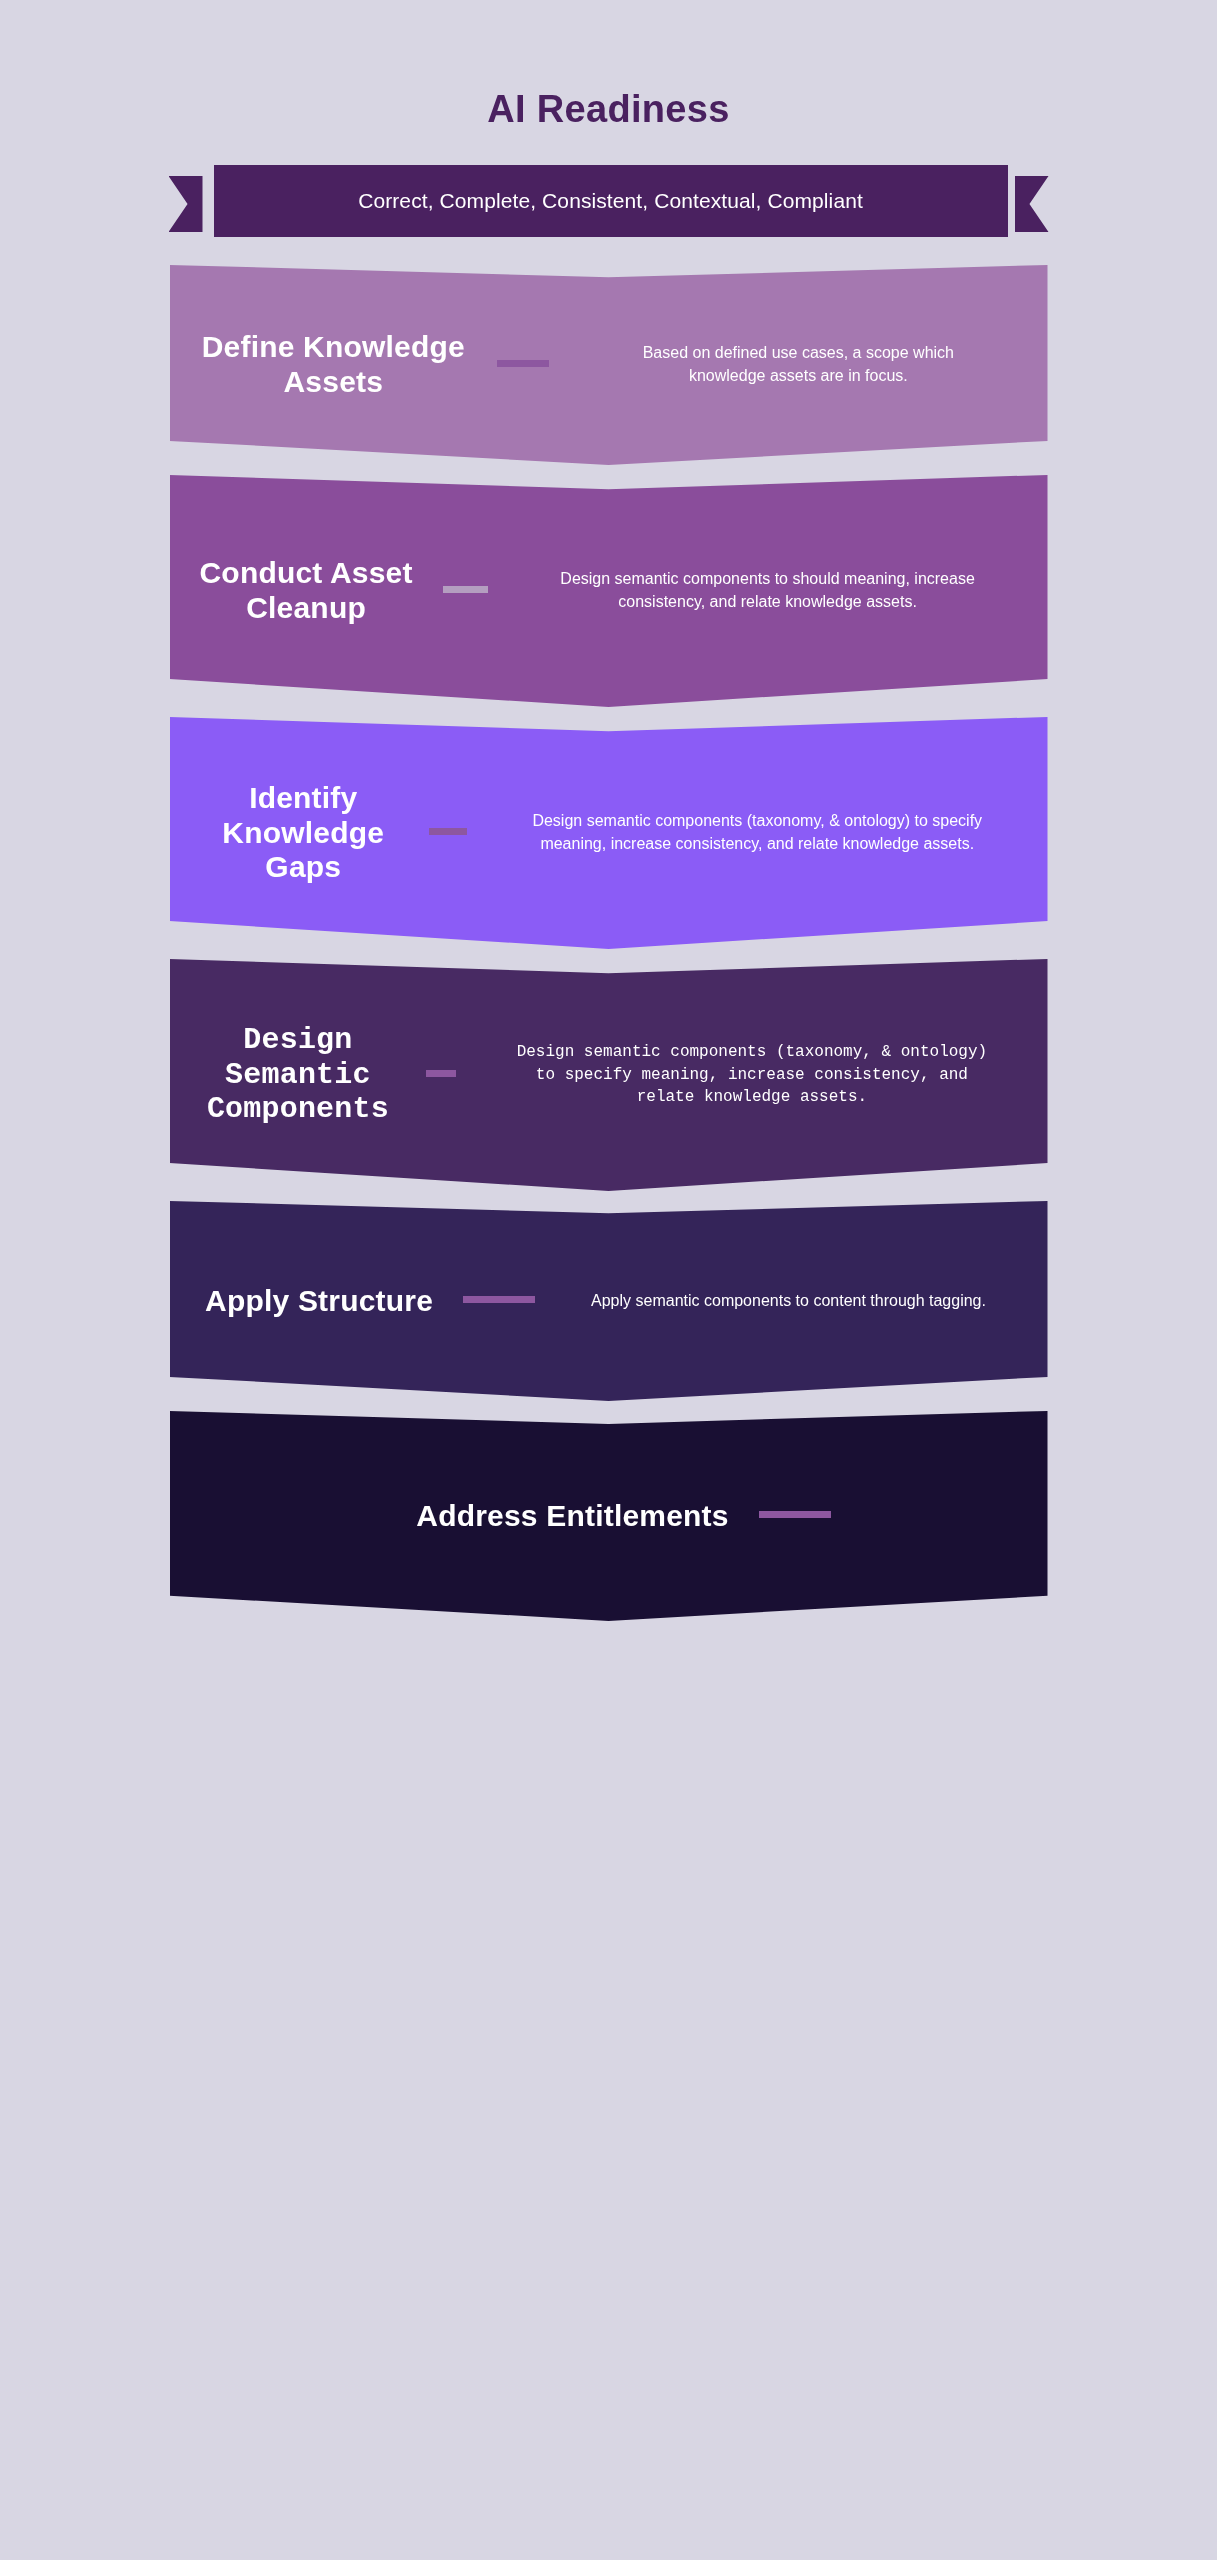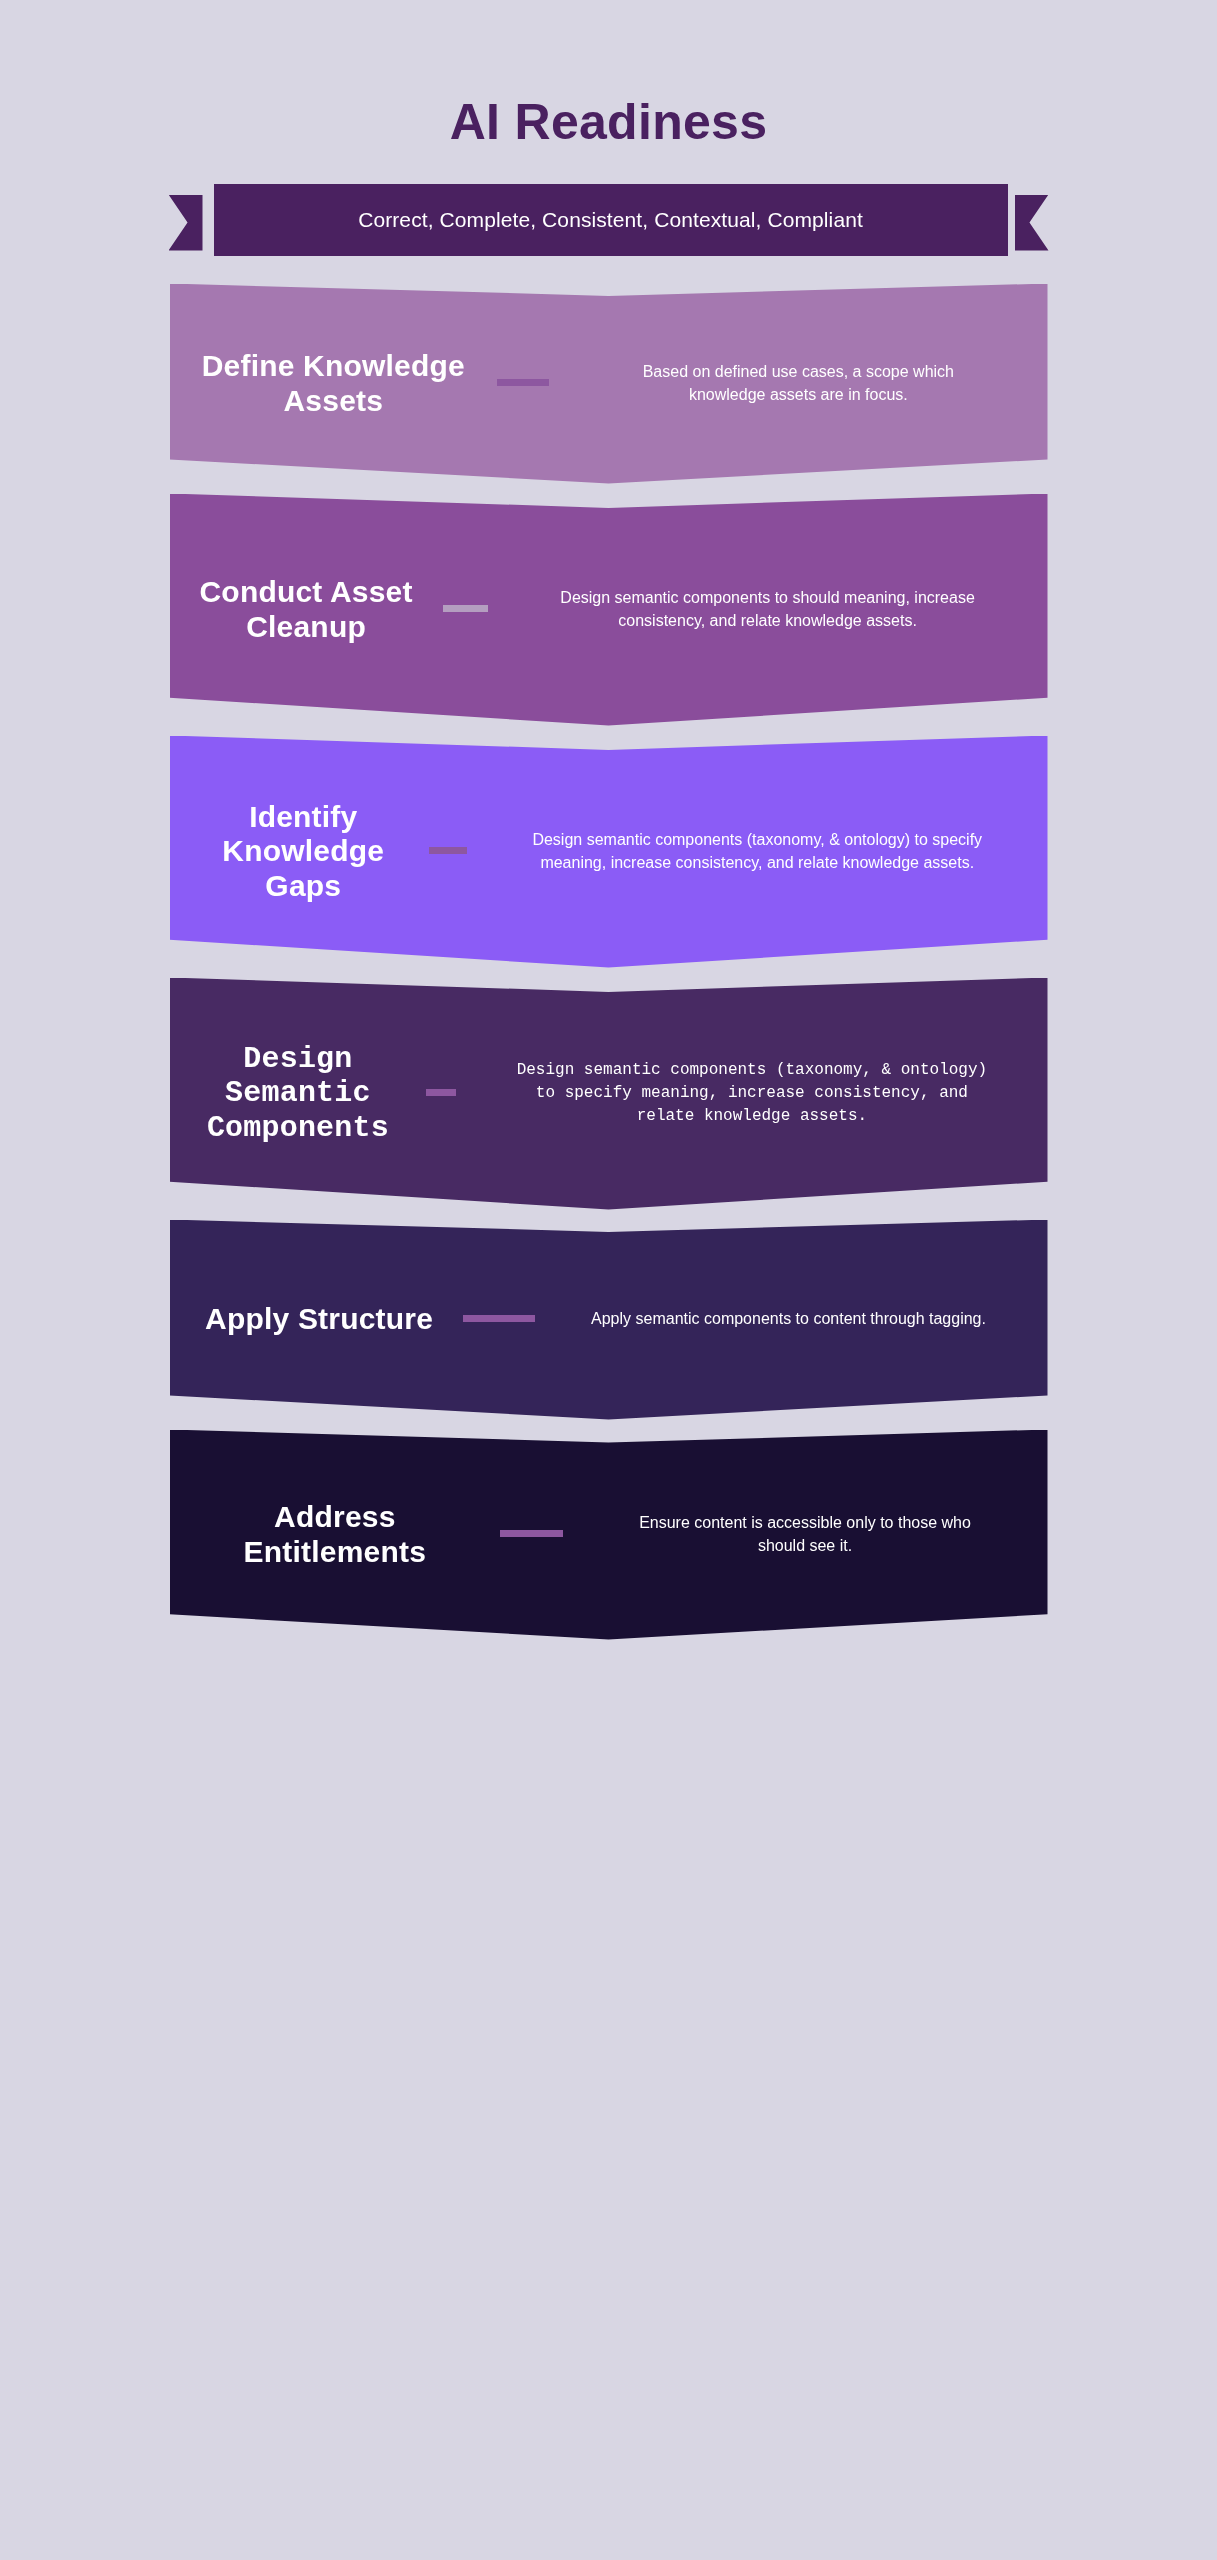--- a/index.html
+++ b/index.html
@@ -17,25 +17,25 @@
 
   
   .header {
     width: 100%;
     padding-top: 78px;
     box-sizing: border-box;
   }
   .page-title {
     text-align: center;
     color: #4a2160;
-    font-size: 50px;
+    font-size: 38px;
     font-weight: bold;
     letter-spacing: 0.3px;
     line-height: 1.05;
-    margin: 18px;
+    margin: 12px;
   }
 
   
   .ribbon-wrap {
     position: relative;
     width: 880px;
     margin: 35px auto 0 auto;
     height: 78px;
   }
   .ribbon-tail {
@@ -151,15 +151,14 @@
       <div class="step-desc">Design semantic components (taxonomy, &amp; ontology) to specify meaning, increase consistency, and relate knowledge assets.</div>
     </div>
     <div class="step" style="background: rgb(52, 36, 89); height: 200px;">
       <div class="step-title">Apply Structure</div>
       <div class="step-divider" style="background: rgb(141, 87, 160);"></div>
       <div class="step-desc">Apply semantic components to content through tagging.</div>
     </div>
     <div class="step" style="background: rgb(25, 15, 51); height: 210px;">
       <div class="step-title">Address Entitlements</div>
       <div class="step-divider" style="background: rgb(141, 87, 160);"></div>
-      <div class="step-desc">Ensure content is accessible only to those who should see it.</div>
     </div>
   </div>
 
 </body></html>

